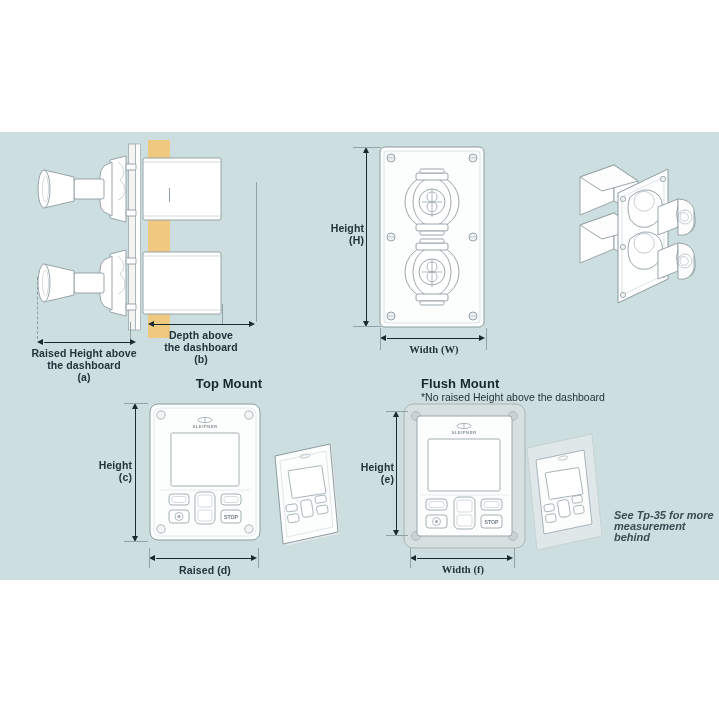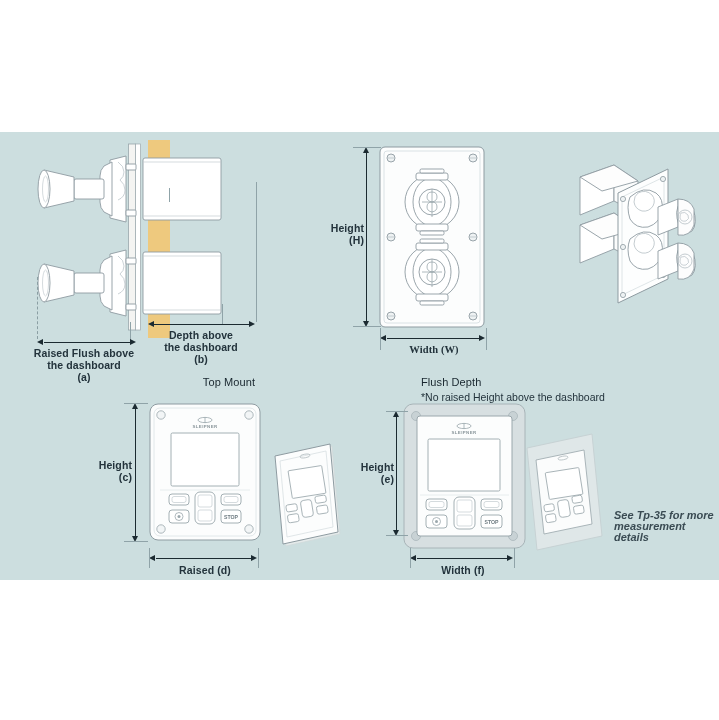--- a/index.html
+++ b/index.html
@@ -9,21 +9,21 @@
   #stage{position:absolute;inset:0;}
 
   
   .band{position:absolute;left:0;top:132px;width:719px;height:448px;background:#ccdedf;}
 
   .abs{position:absolute;}
 
   
   .lbl{position:absolute;font-size:10.5px;font-weight:700;color:#23333c;
        line-height:12.5px;text-align:center;letter-spacing:.1px;}
-  .hdr{position:absolute;font-size:11px;font-weight:400;color:#18262e;
+  .hdr{position:absolute;font-size:13px;font-weight:700;color:#18262e;
        letter-spacing:.1px;}
   .sub{position:absolute;font-size:10.5px;font-weight:400;color:#23333c;}
   .note{position:absolute;font-size:11px;font-style:italic;font-weight:700;
         color:#3a4b53;line-height:11px;margin-top:48px;}
 
   
   .dimh{position:absolute;height:1px;background:#1b2a31;}
   .dimv{position:absolute;width:1px;background:#1b2a31;}
   .arw{position:absolute;width:0;height:0;}
   .arw.l{border-top:3.2px solid transparent;border-bottom:3.2px solid transparent;border-right:6px solid #1b2a31;}
@@ -106,21 +106,21 @@
   </div>
   <div class="lbl" style="left:136px;top:329px;width:130px;">Depth above</div>
   <div class="lbl" style="left:136px;top:341px;width:130px;">the dashboard</div>
   <div class="lbl" style="left:136px;top:353px;width:130px;">(b)</div>
 
   <div class="abs">
     <div class="dimh" style="left:44px;top:342px;width:86px;"></div>
     <div class="arw l" style="left:37px;top:339px;"></div>
     <div class="arw r" style="left:130px;top:339px;"></div>
   </div>
-  <div class="lbl" style="left:8px;top:347px;width:152px;">Raised Flush above</div>
+  <div class="lbl" style="left:8px;top:347px;width:152px;">Raised Height above</div>
   <div class="lbl" style="left:8px;top:359px;width:152px;">the dashboard</div>
   <div class="lbl" style="left:8px;top:371px;width:152px;">(a)</div>
 
   <div class="abs" style="left:378px;top:145px;width:110px;height:185px;">
     <svg width="110" height="185">
 
       <rect x="2" y="2" width="104" height="180" rx="5" fill="#fcfdfd" stroke="#8e9ba1" stroke-width="1"></rect>
       <rect x="6" y="6" width="96" height="172" rx="3" fill="none" stroke="#d2dade" stroke-width="0.8"></rect>
 
       <g fill="#eef2f3" stroke="#8e9ba1" stroke-width="0.9">
@@ -304,21 +304,21 @@
 
   <div class="abs">
     <div class="dimh" style="left:156px;top:558px;width:95px;height:1.4px;"></div>
     <div class="arw l" style="left:149px;top:555px;"></div>
     <div class="arw r" style="left:251px;top:555px;"></div>
     <div class="ext extv" style="left:149px;top:548px;height:20px;"></div>
     <div class="ext extv" style="left:258px;top:548px;height:20px;"></div>
   </div>
   <div class="lbl" style="left:152px;top:564px;width:106px;">Raised (d)</div>
 
-  <div class="hdr" style="left:421px;top:376px;width:120px;">Flush Depth</div>
+  <div class="hdr" style="left:421px;top:376px;width:120px;">Flush Mount</div>
   <div class="sub" style="left:421px;top:391px;width:220px;">*No raised Height above the dashboard</div>
 
   <div class="abs" style="left:402px;top:402px;width:125px;height:148px;">
     <svg width="125" height="148">
 
       <rect x="2" y="2" width="121" height="144" rx="9" fill="#d7dfe1" stroke="#a8b4b8" stroke-width="1"></rect>
       <g fill="#c8d2d5" stroke="#aab6ba" stroke-width="0.8">
         <circle cx="14" cy="14" r="4.5"></circle>
         <circle cx="111" cy="14" r="4.5"></circle>
         <circle cx="14" cy="134" r="4.5"></circle>
@@ -377,18 +377,18 @@
   <div class="lbl" style="left:350px;top:461px;width:44px;text-align:right;">Height</div>
   <div class="lbl" style="left:350px;top:473px;width:44px;text-align:right;">(e)</div>
 
   <div class="abs">
     <div class="dimh" style="left:417px;top:558px;width:90px;height:1.4px;"></div>
     <div class="arw l" style="left:410px;top:555px;"></div>
     <div class="arw r" style="left:507px;top:555px;"></div>
     <div class="ext extv" style="left:410px;top:548px;height:20px;"></div>
     <div class="ext extv" style="left:514px;top:548px;height:20px;"></div>
   </div>
-  <div class="lbl" style="left:412px;top:564px;width:102px;">Width (f)</div>
+  <div class="lbl" style="left:412px;top:564px;width:102px;font-family:Liberation Serif, serif;">Width (f)</div>
 
   <div class="note" style="left:614px;top:462px;width:100px;">See Tp-35 for more</div>
-  <div class="note" style="left:614px;top:473px;width:100px;">measurement details</div>
+  <div class="note" style="left:614px;top:473px;width:100px;">measurement behind</div>
 
 </div>
 
 </body></html>

